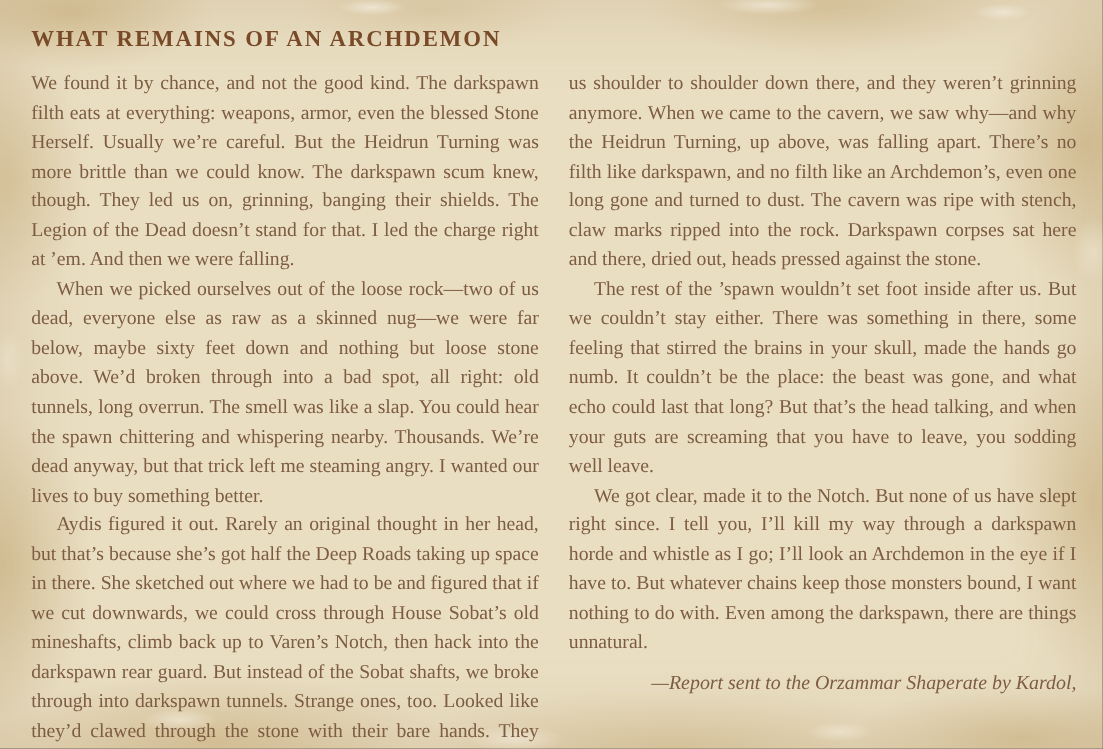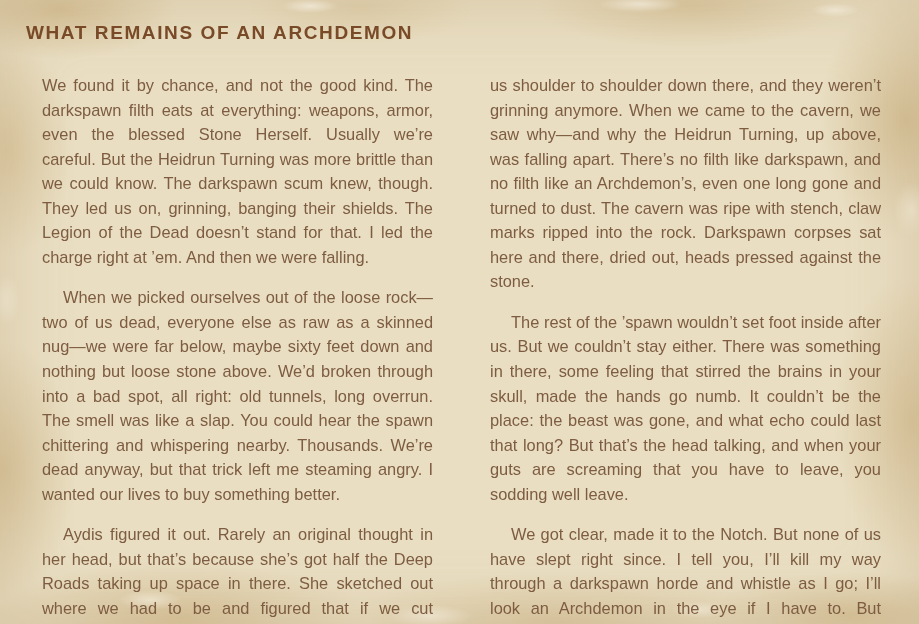--- a/index.html
+++ b/index.html
@@ -7,21 +7,21 @@
     padding: 0;
     background: #2b2b2b;
   }
   .page {
     position: relative;
     width: 919px;
     height: 624px;
     box-sizing: border-box;
     overflow: hidden;
     padding: 20px 22px 0 26px;
-    font-family: Liberation Sans, sans-serif;
+    font-family: Liberation Serif, serif;
     background-color: #e9dec2;
     
     background-image:
       
       radial-gradient(ellipse 40px 10px at 310px 6px,  rgba(250,245,231,0.9), rgba(250,245,231,0) 70%),
       radial-gradient(ellipse 60px 12px at 640px 4px,  rgba(250,245,231,0.85), rgba(250,245,231,0) 70%),
       radial-gradient(ellipse 34px 10px at 835px 10px, rgba(250,245,231,0.8), rgba(250,245,231,0) 70%),
       radial-gradient(ellipse 60px 16px at 430px 616px, rgba(248,242,226,0.8), rgba(248,242,226,0) 70%),
       radial-gradient(ellipse 46px 14px at 150px 600px, rgba(248,242,226,0.7), rgba(248,242,226,0) 70%),
       radial-gradient(ellipse 40px 12px at 700px 610px, rgba(248,242,226,0.7), rgba(248,242,226,0) 70%),
@@ -49,21 +49,21 @@
   }
   .columns {
     display: flex;
     gap: 25px;
   }
   .column {
     flex: 1 1 0;
     min-width: 0;
   }
   .column p {
-    margin: 16px;
+    margin: 0;
     font-size: 16.4px;
     line-height: 24.55px;
     color: #7d5c41;
     text-align: justify;
   }
   .column p.indent {
     text-indent: 21px;
   }
   .attribution {
     margin-top: 9px;

